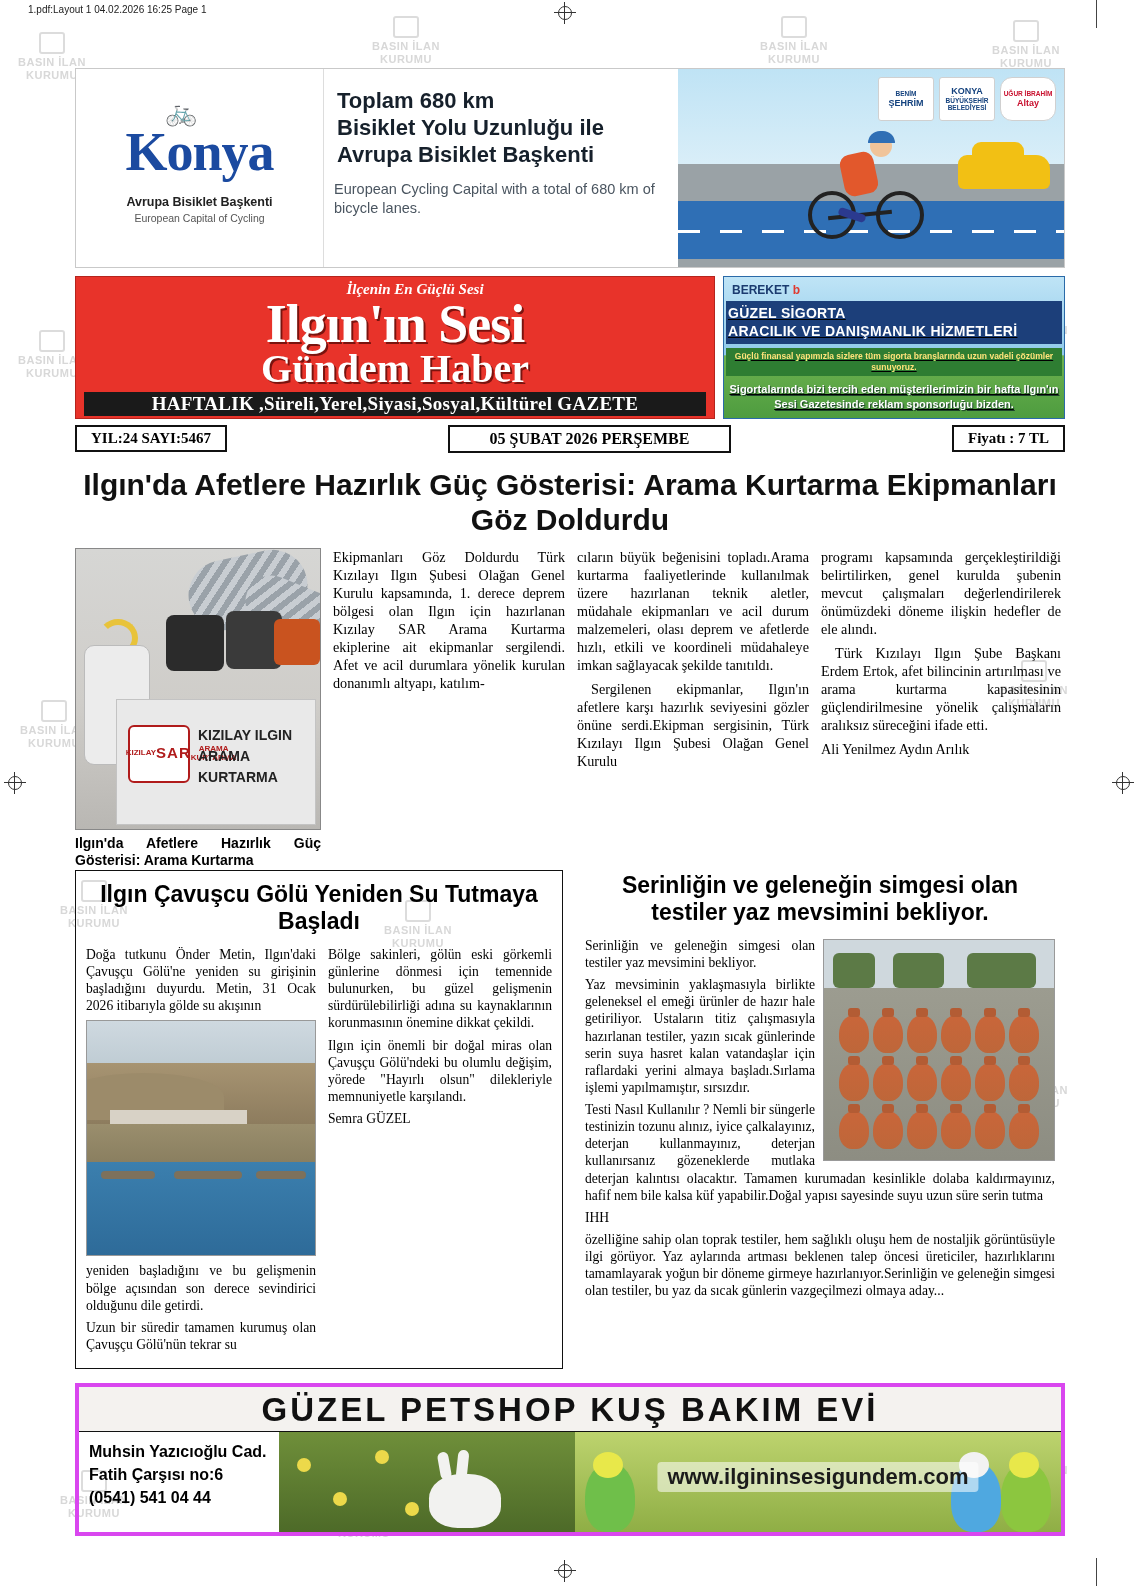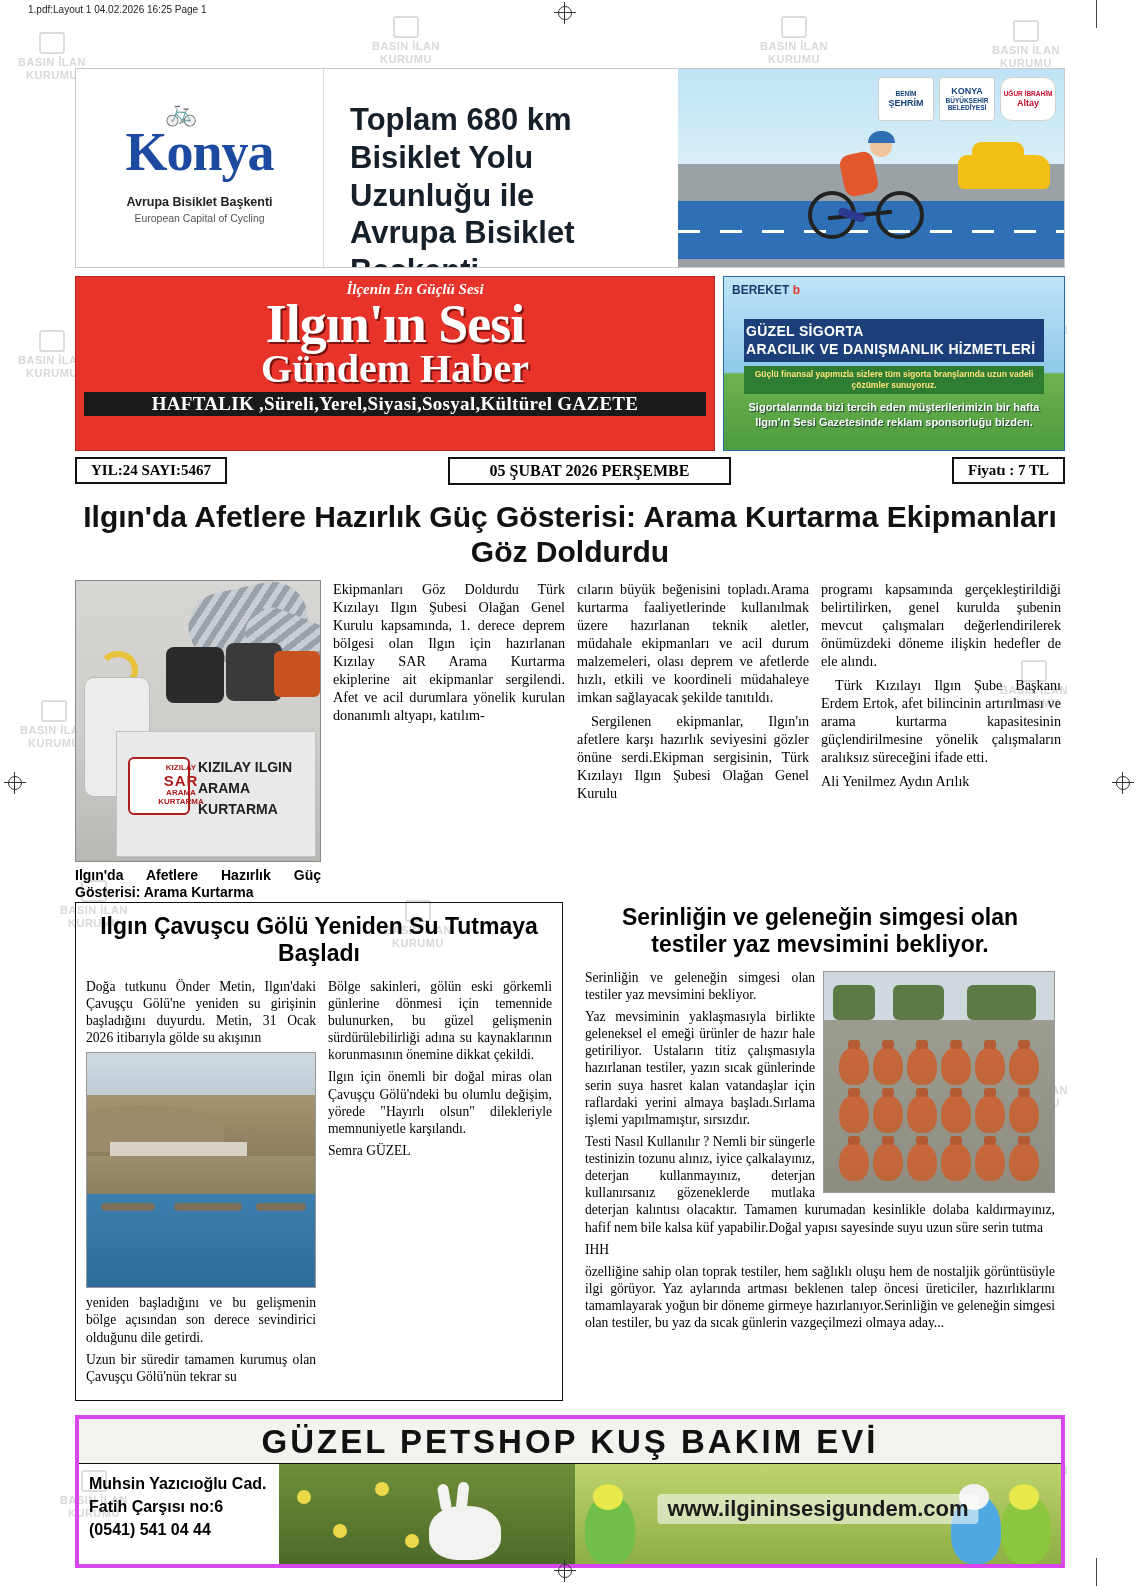--- a/index.html
+++ b/index.html
@@ -58,21 +58,21 @@
   .topad {
     position:relative; width:990px; height:200px; border:1px solid #c9c9c9;
     background:#ffffff; overflow:hidden; display:flex;
   }
   .topad-left { width:247px; display:flex; flex-direction:column; align-items:center; justify-content:center; padding-top:8px;}
   .konya-logo { font-family:"Liberation Serif", serif; font-size:54px; font-weight:bold; color:#1b4aa0; letter-spacing:-1px; position:relative;}
   .konya-logo .bikeicon { position:absolute; left:40px; top:-24px; font-size:26px; color:#e03a2f;}
   .konya-sub { font-family:"Liberation Sans", sans-serif; font-size:12.5px; font-weight:bold; color:#222; margin-top:12px;}
   .konya-sub2 { font-family:"Liberation Sans", sans-serif; font-size:10.5px; color:#555; margin-top:3px;}
   .topad-mid { width:355px; padding:16px 6px 0 10px; border-left:1px solid #ddd;}
-  .topad-mid h2 { margin:16px; font-family:"Liberation Sans", sans-serif; font-size:31px; line-height:1.22; font-weight:bold; color:#16202b;}
+  .topad-mid h2 { margin:3px; font-family:"Liberation Sans", sans-serif; font-size:22px; line-height:1.22; font-weight:bold; color:#16202b;}
   .topad-mid p { margin:12px 0 0 0; font-family:"Liberation Sans", sans-serif; font-size:14.5px; line-height:1.3; color:#4a5560;}
   .topad-right { flex:1; position:relative; background:linear-gradient(#bfe3f5 0%, #d9eef8 48%, #cfd4d6 48%, #b9bfc2 100%); }
   .road { position:absolute; left:0; bottom:0; width:100%; height:52%; background:#9aa2a6;}
   .bikelane { position:absolute; left:0; bottom:8px; width:100%; height:58px; background:#2f6fb5;}
   .lanedash { position:absolute; bottom:34px; left:0; width:100%; height:3px;
      background:repeating-linear-gradient(to right,#fff 0 22px, transparent 22px 42px);}
   .car { position:absolute; right:14px; bottom:78px; width:92px; height:34px; background:#f2c014; border-radius:9px 14px 6px 6px;}
   .car:after{content:"";position:absolute;left:14px;top:-13px;width:52px;height:16px;background:#f2c014;border-radius:9px 9px 0 0;}
   .cyclist { position:absolute; left:130px; bottom:28px; width:116px; height:120px;}
   .cy-wheel{position:absolute;bottom:0;width:48px;height:48px;border:4px solid #222;border-radius:50%;}
@@ -92,21 +92,21 @@
   
   .masthead { display:flex; margin-top:8px; gap:8px; }
   .mast-left { width:640px; background:#e8332a; border:1px solid #b5241d; position:relative; padding:4px 8px 2px 8px;}
   .mast-tag { font-family:"Liberation Serif", serif; font-style:italic; font-weight:bold; font-size:15px; color:#fff; text-align:center; margin-left:40px;}
   .mast-title { font-family:"Liberation Serif", serif; font-weight:bold; font-size:54px; color:#fff; text-align:center; line-height:0.98; letter-spacing:-1px;
      text-shadow:2px 2px 0 #7a130e;}
   .mast-title2 { font-family:"Liberation Serif", serif; font-weight:bold; font-size:40px; color:#fff; text-align:center; line-height:1; margin-top:-2px;
      text-shadow:2px 2px 0 #7a130e;}
   .mast-strip { background:#1a1a1a; color:#fff; font-family:"Liberation Serif", serif; font-weight:bold; font-size:19px;
      text-align:center; margin-top:3px; padding:1px 2px; letter-spacing:0.3px;}
-  .mast-right { flex:1; border:1px solid #2a6aa8; background:linear-gradient(#bfe4f6,#8fc9ea 55%,#6db24f 56%,#4e9c3f 100%); position:relative; padding:20px;}
+  .mast-right { flex:1; border:1px solid #2a6aa8; background:linear-gradient(#bfe4f6,#8fc9ea 55%,#6db24f 56%,#4e9c3f 100%); position:relative; padding:2px;text-decoration:underline;}
   .bereket { position:absolute; left:8px; top:6px; font-family:"Liberation Sans", sans-serif; font-weight:bold; font-size:12px; color:#1b3b6f;}
   .bereket b.dot { color:#e03a2f; }
   .ins-band { margin-top:22px; background:#1c3f7a; color:#fff; padding:4px 2px;
      font-family:"Liberation Sans", sans-serif; font-weight:bold; font-size:14px; line-height:1.25; letter-spacing:0.3px;}
   .ins-sub { margin-top:4px; background:#2e7d32; color:#ffe37a; text-align:center; font-family:"Liberation Sans", sans-serif;
      font-weight:bold; font-size:8.5px; line-height:1.3; padding:3px 4px;}
   .ins-foot { margin-top:6px; text-align:center; color:#fff; font-family:"Liberation Sans", sans-serif; font-weight:bold;
      font-size:11px; line-height:1.35; text-shadow:1px 1px 1px #1c3f2a;}
 
   
@@ -140,21 +140,21 @@
      background:repeating-linear-gradient(135deg,#c8cdd2 0 6px,#9aa2a9 6px 12px); border-radius:40px; transform:rotate(-12deg);}
   .ph-tube2 { position:absolute; left:168px; top:34px; width:92px; height:52px;
      background:repeating-linear-gradient(120deg,#c8cdd2 0 6px,#9aa2a9 6px 12px); border-radius:30px; transform:rotate(22deg);}
   .ph-tank { position:absolute; left:8px; top:96px; width:66px; height:120px; background:#ececec; border:1px solid #bbb; border-radius:10px;}
   .ph-hose { position:absolute; left:22px; top:70px; width:40px; height:38px; border:6px solid #e8c33a; border-radius:50%; border-left-color:transparent;}
   .ph-gen { position:absolute; left:90px; top:66px; width:58px; height:56px; background:#2b2b2b; border-radius:8px;}
   .ph-gen2 { position:absolute; left:150px; top:62px; width:56px; height:58px; background:#3a3a3a; border-radius:8px;}
   .ph-saw { position:absolute; left:198px; top:70px; width:46px; height:46px; background:#c9531f; border-radius:6px;}
   .ph-table { position:absolute; left:40px; top:150px; width:200px; height:126px; background:#e9e9e9; border:1px solid #c3c3c3;}
   .ph-badge { position:absolute; left:52px; top:176px; width:62px; height:58px; background:#fff; border:2px solid #b01b1b; border-radius:6px;
-     display:flex;flex-direction:column;align-items:center;justify-content:center;
+     display:flex;flex-direction:row;align-items:center;justify-content:center;
      font-family:"Liberation Sans", sans-serif;font-weight:bold;font-size:8px;color:#b01b1b;text-align:center;line-height:1.1;padding-left:44px;}
   .ph-badge .sar { font-size:15px; letter-spacing:1px; }
   .ph-txt { position:absolute; left:122px; top:176px; font-family:"Liberation Sans", sans-serif; font-weight:bold;
      font-size:14px; color:#222; line-height:1.5;}
   .cap { font-family:"Liberation Sans", sans-serif; font-weight:bold; font-size:14px; line-height:1.25; margin-top:5px; text-align:justify;}
 
   
   .lower { display:flex; gap:12px; }
   .lbox { border:1px solid #111; padding:8px 10px 10px 10px; }
   .lbox.left { width:488px; }

